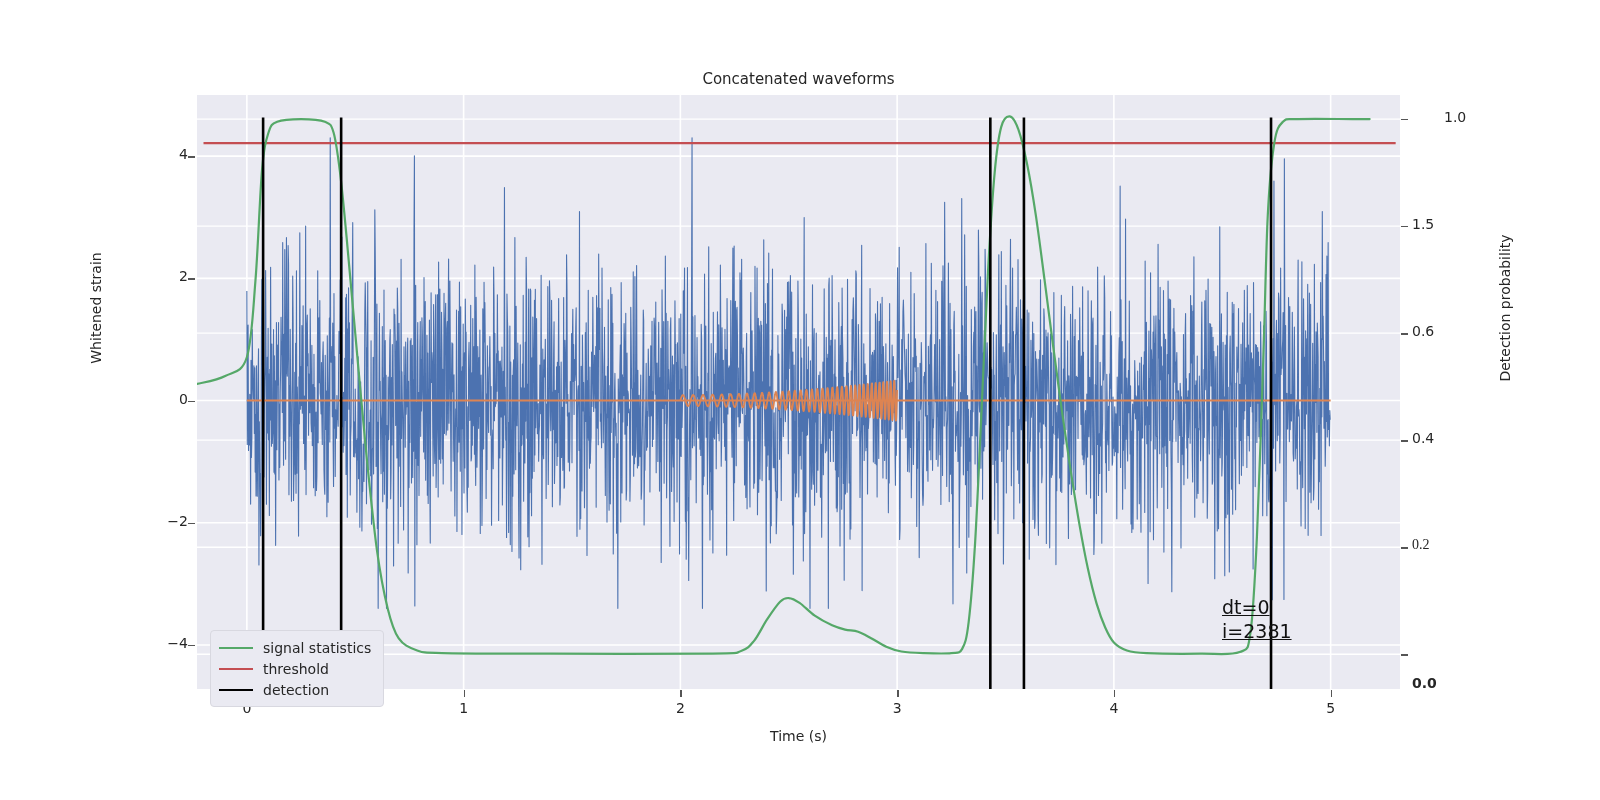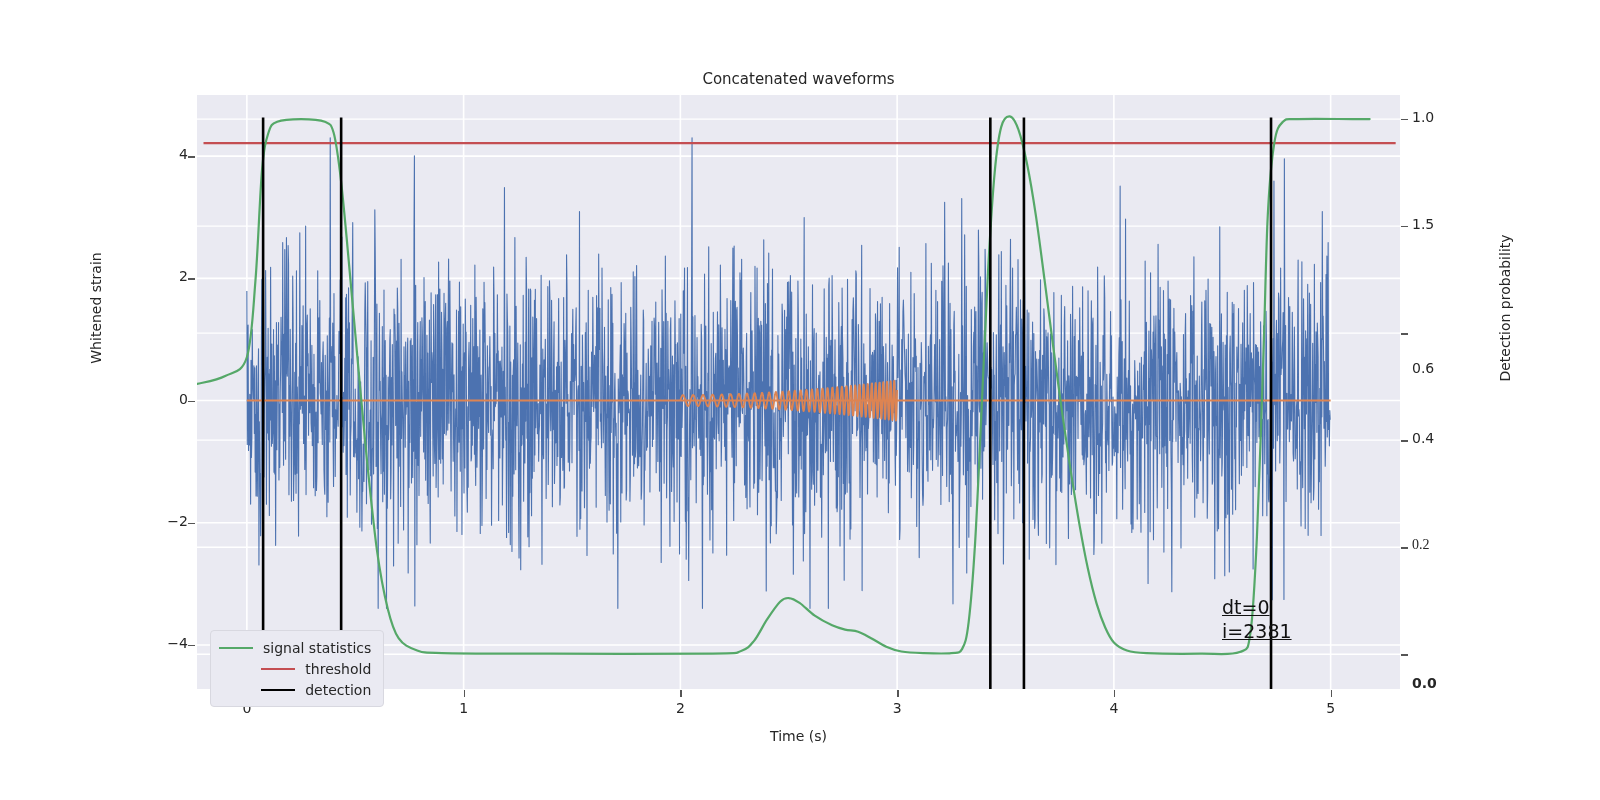--- a/index.html
+++ b/index.html
@@ -53,21 +53,21 @@
   }
   .tick-mark-bot{
     position:absolute;top:690px;width:1.4px;height:7px;background:#555;
   }
   
   #legend{
     position:absolute;left:210px;top:630px;
     background:#eaeaf2;border:1px solid #d8d8e0;border-radius:4px;
     padding:6px 12px 6px 8px;
   }
-  .legend-row{display:flex;align-items:center;height:21px;justify-content:flex-end;}
+  .legend-row{display:flex;align-items:center;height:21px;}
   .legend-swatch{width:34px;height:0;border-top-width:2px;border-top-style:solid;margin-right:10px;}
   .legend-label{font-size:14px;color:#262626;white-space:nowrap;}
   
   #annotation{
     position:absolute;left:1222px;top:596px;
     font-size:19px;color:#111;line-height:1.25;text-decoration:underline;
   }
   #annotation div{white-space:nowrap;}
 </style>
 </head>
@@ -131,25 +131,25 @@
       <div class="tick-left" style="top: 268.333px;">2</div>
       <div class="tick-mark-left" style="top: 278.333px;"></div>
       <div class="tick-left" style="top: 390.556px;">0</div>
       <div class="tick-mark-left" style="top: 400.556px;"></div>
       <div class="tick-left" style="top: 512.778px;">−2</div>
       <div class="tick-mark-left" style="top: 522.778px;"></div>
       <div class="tick-left" style="top: 635px;">−4</div>
       <div class="tick-mark-left" style="top: 645px;"></div>
     </div>
   <div id="ticks-right">
-      <div class="tick-right" style="top: 109.081px;">1.0</div>
+      <div class="tick-right" style="top: 109.081px; margin-left: 32px;">1.0</div>
       <div class="tick-mark-right" style="top: 119.081px;"></div>
       <div class="tick-right" style="top: 216.108px;">1.5</div>
       <div class="tick-mark-right" style="top: 226.108px;"></div>
-      <div class="tick-right" style="top: 323.135px; margin-top: 37px;">0.6</div>
+      <div class="tick-right" style="top: 323.135px;">0.6</div>
       <div class="tick-mark-right" style="top: 333.135px;"></div>
       <div class="tick-right" style="top: 430.162px;">0.4</div>
       <div class="tick-mark-right" style="top: 440.162px;"></div>
       <div class="tick-right" style="top: 537.189px; font-family: Liberation Serif, serif;">0.2</div>
       <div class="tick-mark-right" style="top: 547.189px;"></div>
       <div class="tick-right" style="top: 675px; font-weight: bold;">0.0</div>
       <div class="tick-mark-right" style="top: 654.216px;"></div>
     </div>
   <div id="ticks-bottom">
       <div class="tick-bot" style="left: 216.854px; top: 700px;">0</div>

